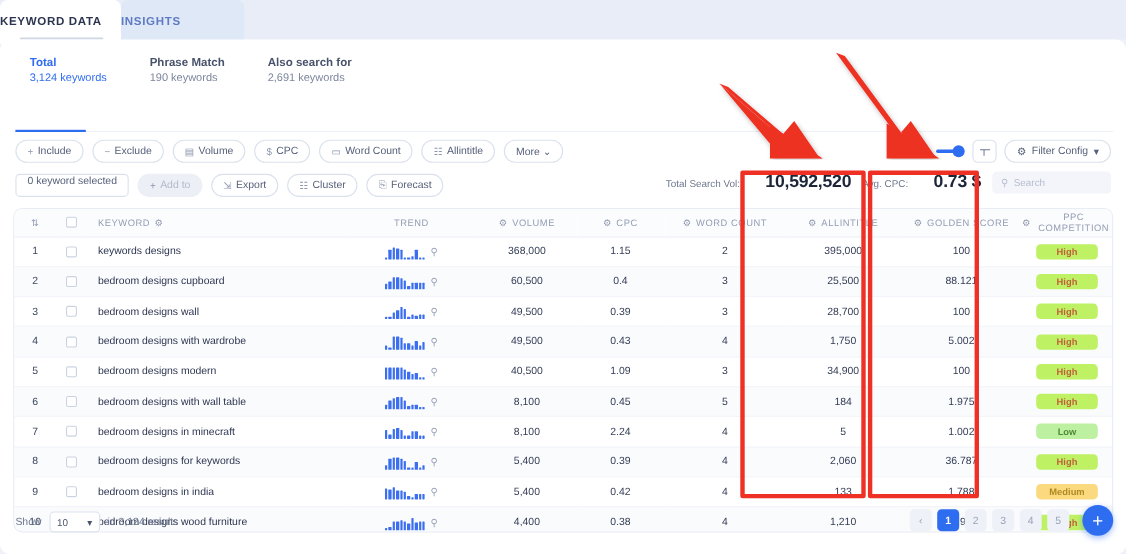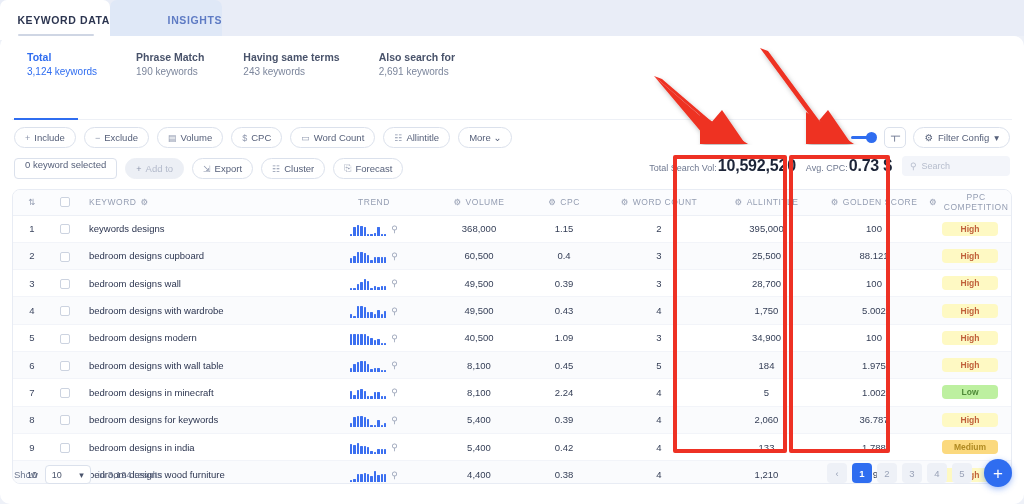--- a/index.html
+++ b/index.html
@@ -13,21 +13,21 @@
     color: #3b4559;
   }
 
   
   .tabstrip {
     position: absolute; left: 0; top: 0; width: 1024px; height: 36px;
     background: #e9edf7;
     display: flex;
   }
   .tab {
-    height: 40px; display: flex; align-items: center; justify-content: flex-end;
+    height: 40px; display: flex; align-items: center; justify-content: flex-start;
     font-size: 10.5px; font-weight: bold; letter-spacing: .6px;
   }
   .tab.active {
     width: 110px; background: #ffffff; color: #2c3550;
     border-top-left-radius: 7px; border-top-right-radius: 7px;
   }
   .tab.inactive {
     width: 112px; background: #dfe8f7; color: #5e7bc4;
     border-top-left-radius: 7px; border-top-right-radius: 7px;
   }
@@ -84,21 +84,21 @@
     width: 22px; height: 21px; border: 1px solid #dbe1ec; border-radius: 5px;
     background: #fff; display: flex; align-items: center; justify-content: center;
   }
   .cfgbtn {
     height: 21px; border: 1px solid #dbe1ec; border-radius: 11px; background: #fff;
     display: flex; align-items: center; gap: 5px; padding: 0 10px; font-size: 9.5px; color: #56607a;
   }
 
   
   .statrow { position: absolute; right: 14px; top: 120px; display: flex; align-items: center; gap: 10px; }
-  .stat { display: flex; align-items: baseline; gap: 1px; }
+  .stat { display: flex; align-items: baseline; gap: 23px; }
   .stat .lbl { font-size: 9px; color: #6e7890; }
   .stat .val { font-size: 16px; font-weight: bold; color: #1d2538; letter-spacing: -.2px; }
   .searchbox {
     width: 108px; height: 20px; background: #f3f5fa; border-radius: 4px;
     display: flex; align-items: center; gap: 5px; padding: 0 8px;
     font-size: 9px; color: #b6bdcd;
   }
 
   
   .tablewrap {
@@ -128,21 +128,21 @@
   }
   .spark { display: flex; align-items: flex-end; justify-content: center; gap: 1px; height: 14px; }
   .spark i { width: 2.4px; background: #3b6ff0; display: block; border-radius: .5px; }
   .sparkcell { display: flex; align-items: center; justify-content: center; gap: 5px; }
   .mag { color: #9aa3b8; font-size: 9px; }
 
   .badge {
     display: inline-block; min-width: 56px; padding: 2px 0; border-radius: 4px;
     font-size: 8.5px; font-weight: bold;
   }
-  .badge.high { background: #fef9c3; color: #c0603a; }
+  .badge.high { background: #bef264; color: #c0603a; }
   .badge.low { background: #bdf0a0; color: #4f8a38; }
   .badge.medium { background: #fbd97e; color: #b08a22; }
 
   
   .footer { position: absolute; left: 0; top: 455px; width: 1024px; height: 44px; }
   .showsel { position: absolute; left: 14px; top: 10px; display: flex; align-items: center; gap: 7px; font-size: 9.5px; color: #6e7890; }
   .selctrl {
     width: 46px; height: 19px; border: 1px solid #dbe1ec; border-radius: 4px; background: #fff;
     display: flex; align-items: center; justify-content: space-between; padding: 0 6px;
     font-size: 9px; color: #49536b;
@@ -180,24 +180,20 @@
 <div class="card">
 
   <div class="summary">
     <div class="sum-item active">
       <div class="t">Total</div>
       <div class="s">3,124 keywords</div>
     </div>
     <div class="sum-item">
       <div class="t">Phrase Match</div>
       <div class="s">190 keywords</div>
-    </div>
-    <div class="sum-item">
-      <div class="t">Having same terms</div>
-      <div class="s">243 keywords</div>
     </div>
     <div class="sum-item">
       <div class="t">Also search for</div>
       <div class="s">2,691 keywords</div>
     </div>
   </div>
   <div class="hr-sum"></div>
   <div class="sum-underline"></div>
 
   <div class="pillrow">

